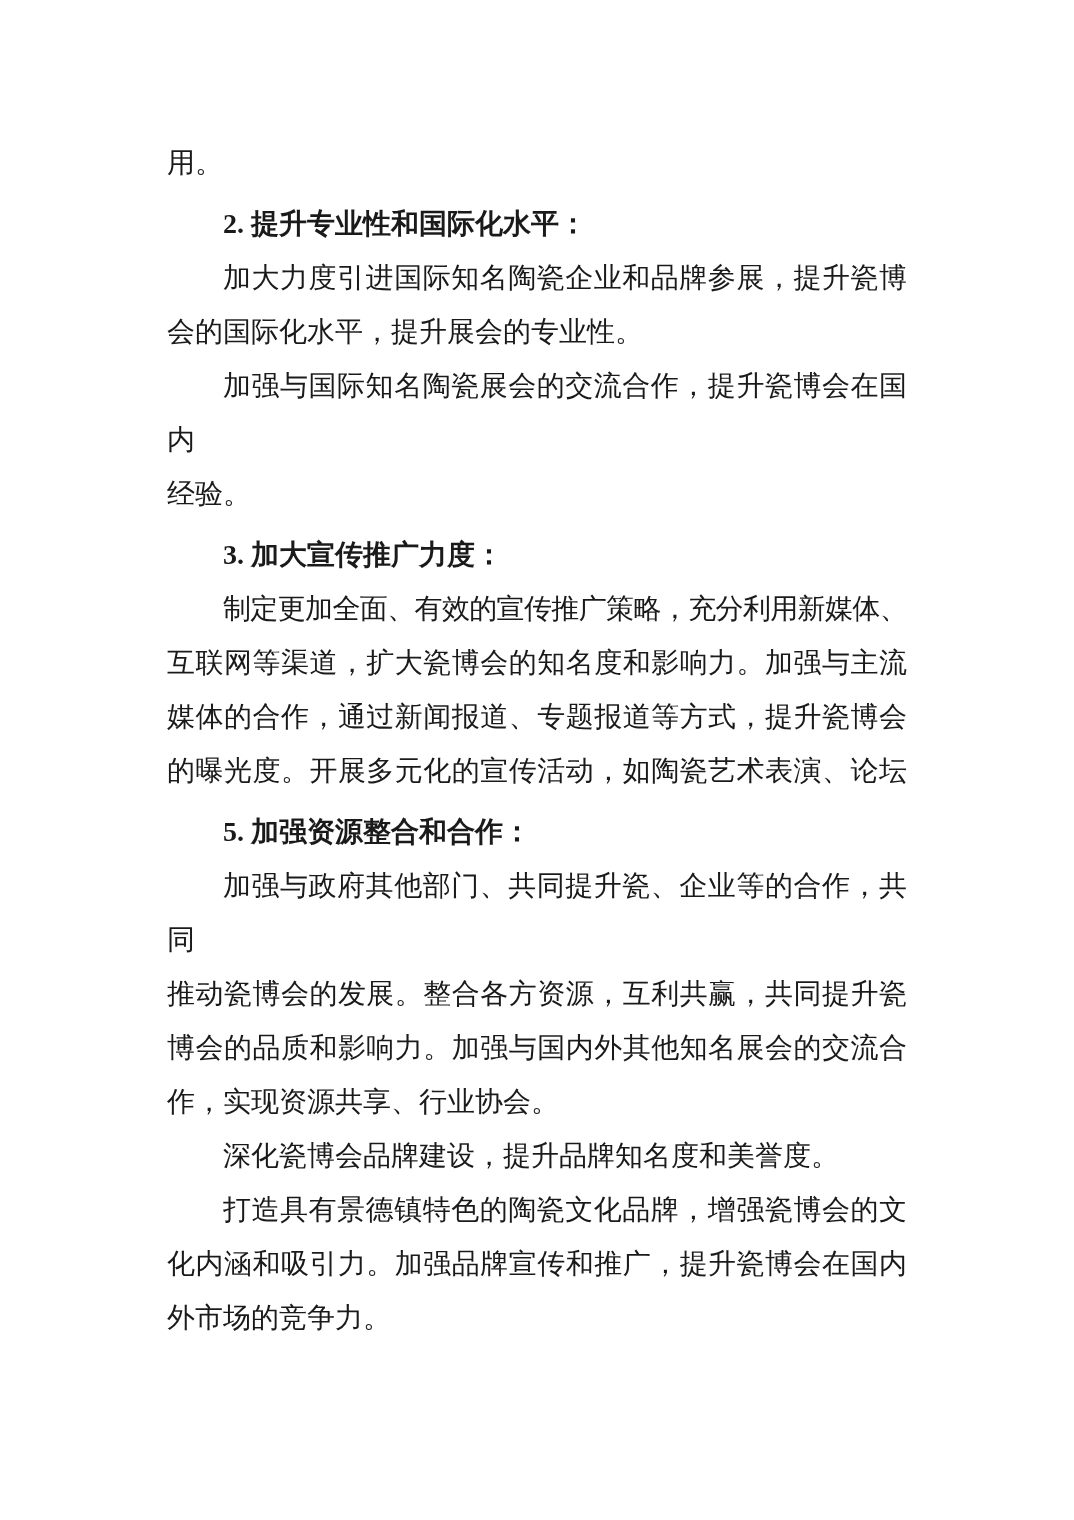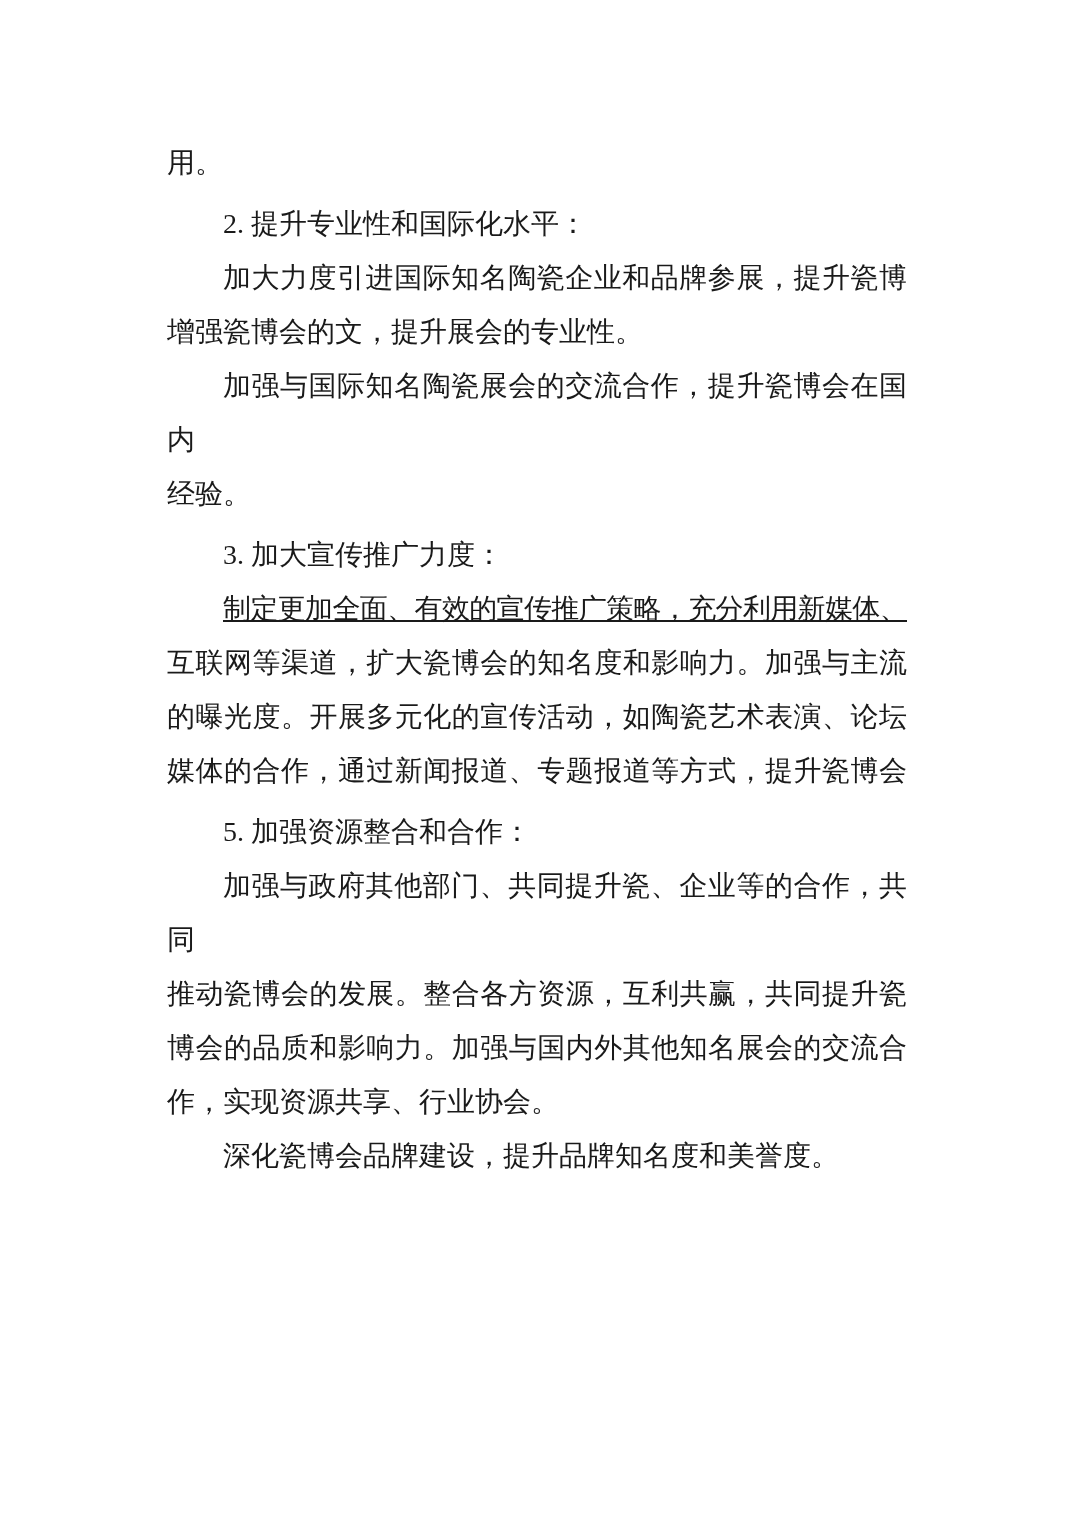--- a/index.html
+++ b/index.html
@@ -30,20 +30,21 @@
     font-size: 28px;
     line-height: 54px;
     color: #1a1a1a;
   }
   p.para {
     margin: 0;
     padding: 0;
   }
   p.para.heading {
     margin-top: 7px;
+    font-weight: bold;
   }
   .ln {
     text-align: left;
     letter-spacing: 0;
   }
   .ln.ind {
     text-indent: 2em;
   }
   .ln.fill {
     text-align: justify;
@@ -59,50 +60,55 @@
     <p class="para">
       <span class="ln" style="display:block">用。</span>
     </p>
 
     <p class="para heading">
       <span class="ln ind" style="display:block">2. 提升专业性和国际化水平：</span>
     </p>
 
     <p class="para">
       <span class="ln ind fill" style="display:block">加大力度引进国际知名陶瓷企业和品牌参展，提升瓷博</span>
-      <span class="ln" style="display:block">增强瓷博会的文，提升展会的专业性。</span>
+      <span class="ln" style="display:block">会的国际化水平，提升展会的专业性。</span>
     </p>
 
     <p class="para">
       <span class="ln ind fill" style="display:block">加强与国际知名陶瓷展会的交流合作，提升瓷博会在国内</span>
       <span class="ln" style="display:block">经验。</span>
     </p>
 
     <p class="para heading">
       <span class="ln ind" style="display:block">3. 加大宣传推广力度：</span>
     </p>
 
     <p class="para">
-      <span class="ln ind fill" style="display: block; letter-spacing: -0.7px; text-decoration: underline;">制定更加全面、有效的宣传推广策略，充分利用新媒体、</span>
+      <span class="ln ind fill" style="display: block; letter-spacing: -0.7px;">制定更加全面、有效的宣传推广策略，充分利用新媒体、</span>
       <span class="ln fill" style="display:block">互联网等渠道，扩大瓷博会的知名度和影响力。加强与主流</span>
+      <span class="ln fill" style="display:block">媒体的合作，通过新闻报道、专题报道等方式，提升瓷博会</span>
       <span class="ln fill" style="display:block">的曝光度。开展多元化的宣传活动，如陶瓷艺术表演、论坛</span>
-      <span class="ln fill" style="display:block">媒体的合作，通过新闻报道、专题报道等方式，提升瓷博会</span>
     </p>
 
     <p class="para heading">
       <span class="ln ind" style="display:block">5. 加强资源整合和合作：</span>
     </p>
 
     <p class="para">
       <span class="ln ind fill" style="display:block">加强与政府其他部门、共同提升瓷、企业等的合作，共同</span>
       <span class="ln fill" style="display:block">推动瓷博会的发展。整合各方资源，互利共赢，共同提升瓷</span>
       <span class="ln fill" style="display:block">博会的品质和影响力。加强与国内外其他知名展会的交流合</span>
       <span class="ln" style="display:block">作，实现资源共享、行业协会。</span>
     </p>
 
 
     <p class="para">
       <span class="ln ind" style="display:block">深化瓷博会品牌建设，提升品牌知名度和美誉度。</span>
     </p>
 
+    <p class="para">
+      <span class="ln ind fill" style="display:block">打造具有景德镇特色的陶瓷文化品牌，增强瓷博会的文</span>
+      <span class="ln fill" style="display:block">化内涵和吸引力。加强品牌宣传和推广，提升瓷博会在国内</span>
+      <span class="ln" style="display:block">外市场的竞争力。</span>
+    </p>
 
   </div>
 </div>
 
 </body></html>

